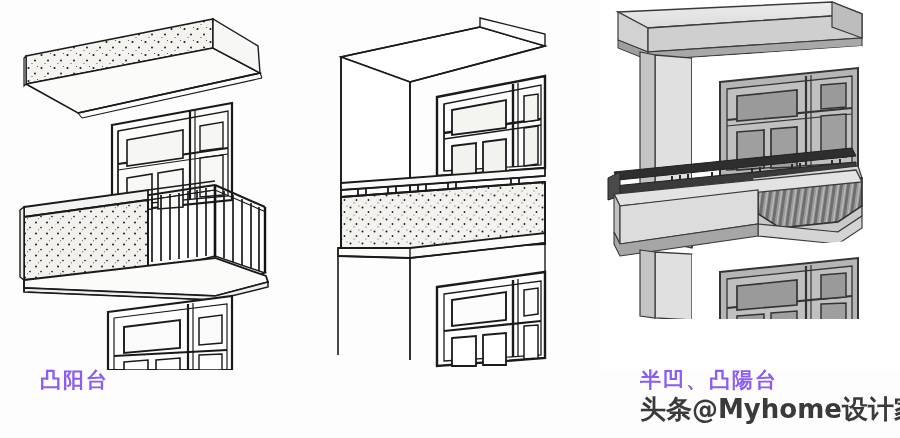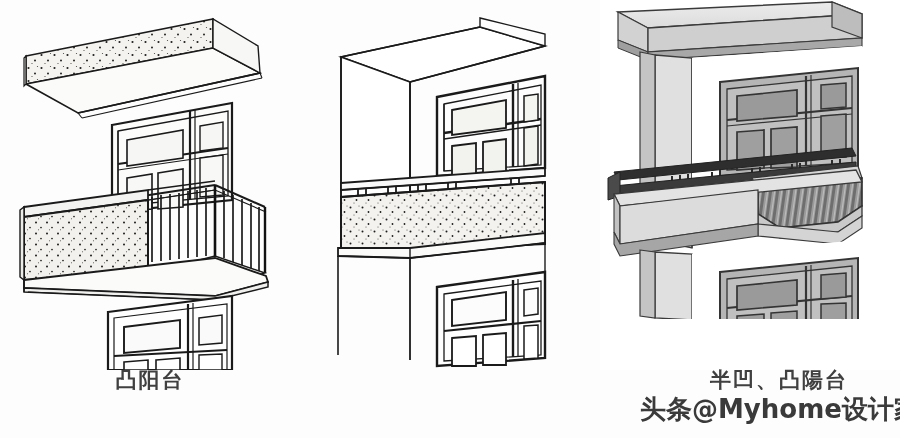--- a/index.html
+++ b/index.html
@@ -35,31 +35,31 @@
   .caption-row {
     position: absolute;
     left: 0;
     top: 366px;
     width: 900px;
     height: 40px;
   }
   .caption {
     position: absolute;
     top: 0;
-    text-align: center;
+    text-align: left;
     font-weight: bold;
     font-size: 21px;
     letter-spacing: 2px;
-    color: #404040;
+    color: #8b5cf6;
     font-family: "DejaVu Sans", "Liberation Sans", sans-serif;
     white-space: nowrap;
   }
   #caption-1 { left: 40px;  width: 220px; }
   #caption-2 { left: 345px; width: 220px; }
-  #caption-3 { left: 659px; width: 240px; }
+  #caption-3 { left: 640px; width: 240px; }
 
   .watermark {
     position: absolute;
     left: 640px;
     top: 392px;
     width: 256px;
     height: 38px;
     font-size: 26px;
     font-weight: bold;
     color: #2a2a2a;

